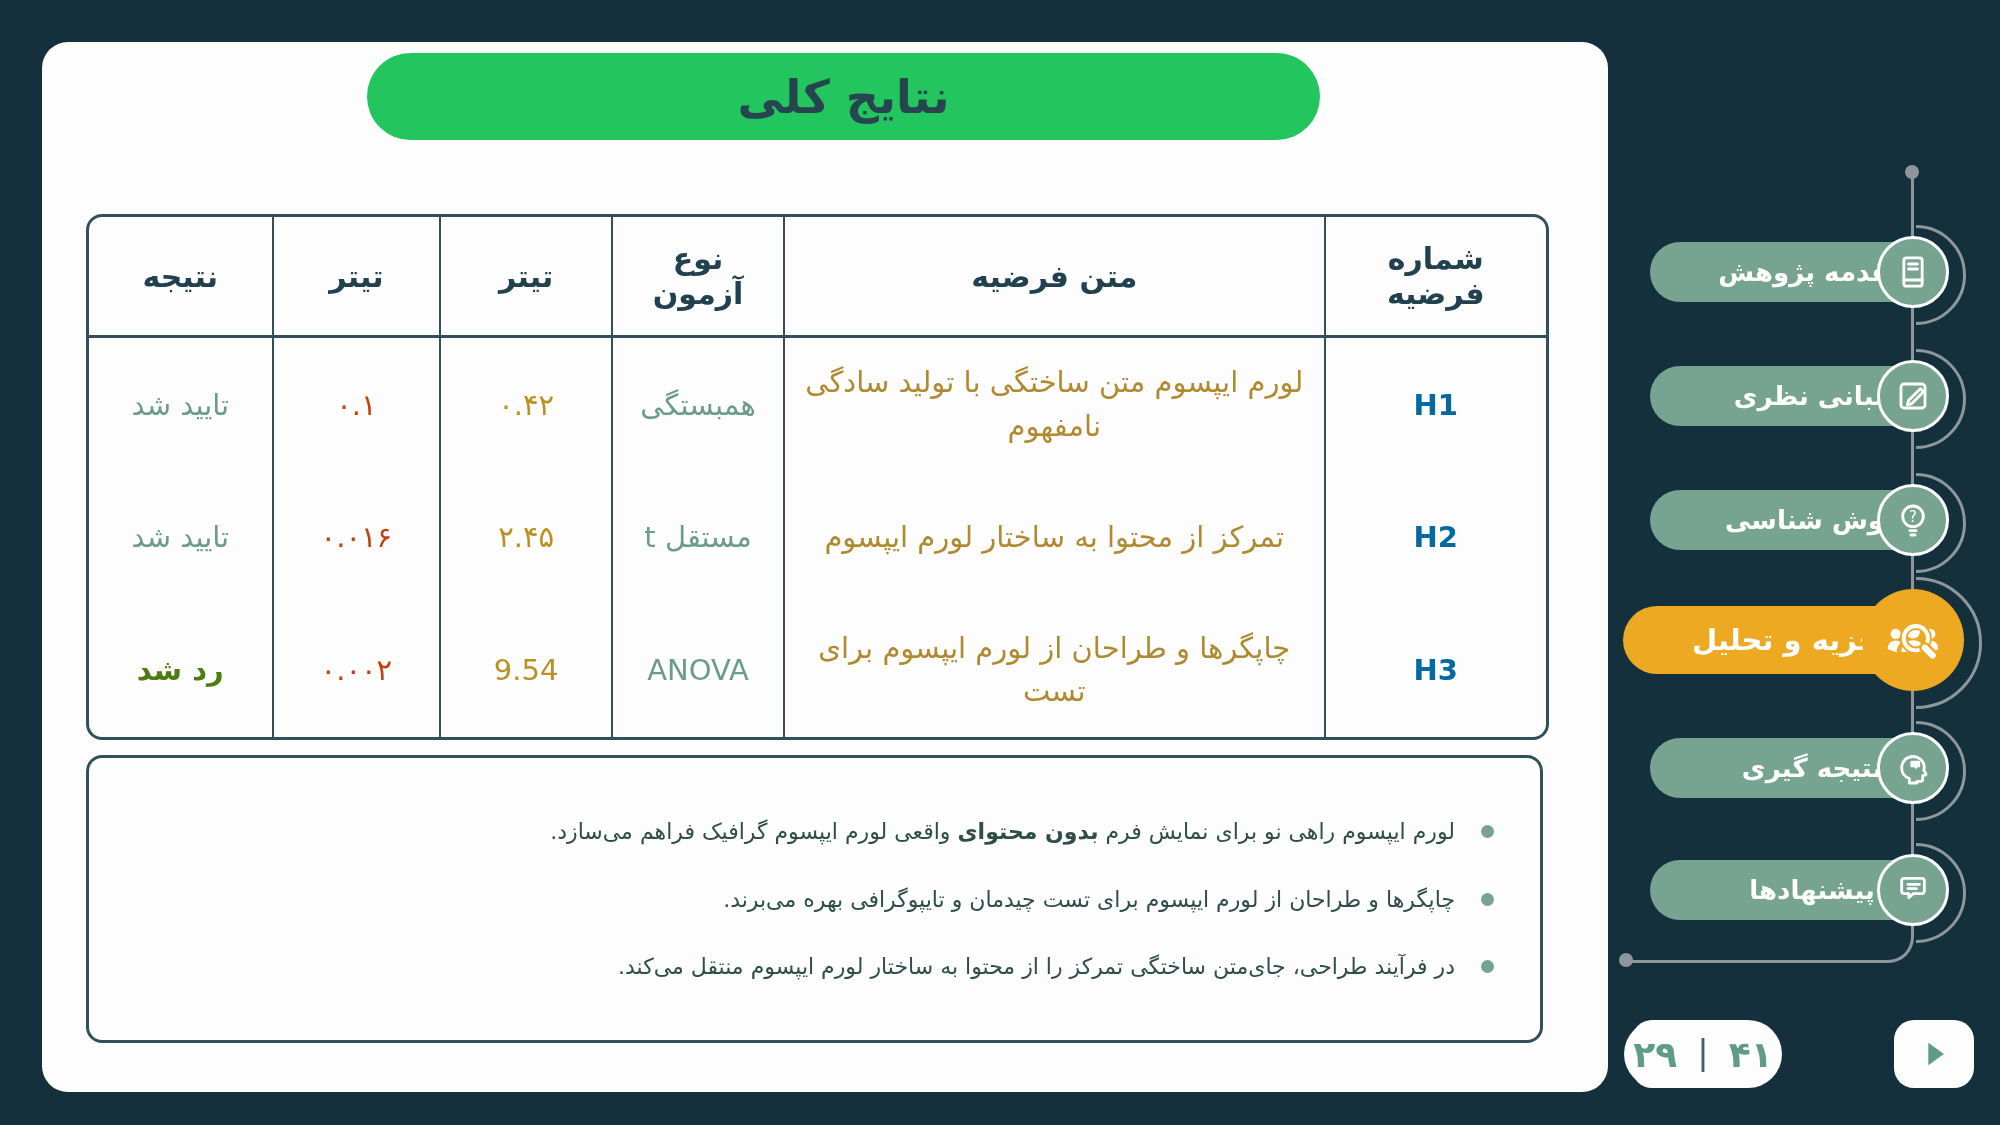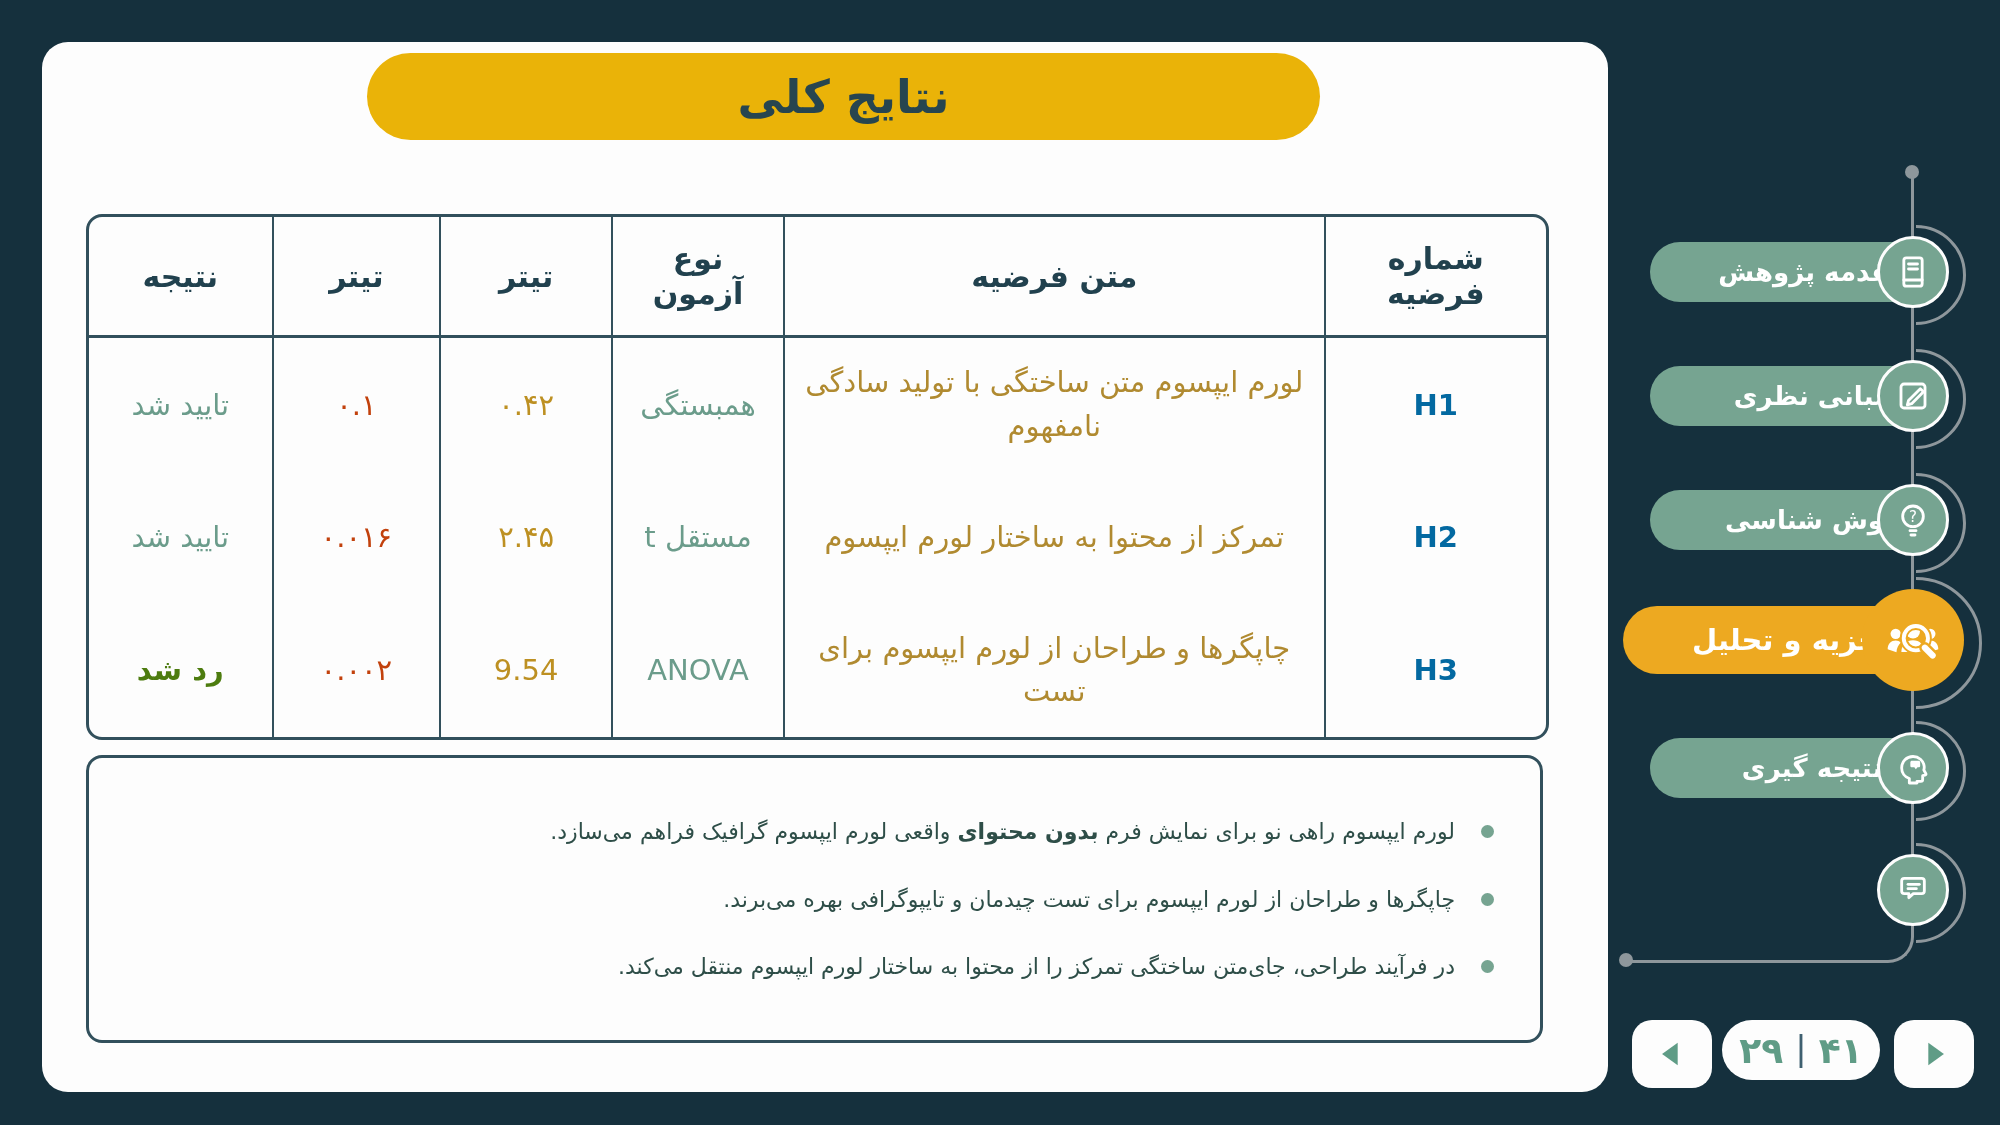--- a/index.html
+++ b/index.html
@@ -8,21 +8,21 @@
     background:#15303d; font-family:"DejaVu Sans", sans-serif;
     -webkit-font-smoothing:antialiased;
   }
   
   .card{
     position:absolute; left:42px; top:42px; width:1566px; height:1050px;
     background:#fdfdfd; border-radius:26px;
   }
   .title-pill{
     position:absolute; left:367px; top:53px; width:953px; height:87px;
-    background:#eab308; border-radius:44px;
+    background:#22c55e; border-radius:44px;
     display:flex; align-items:center; justify-content:center;
   }
   .title-pill h1{
     margin:0; font-size:46px; font-weight:700; color:#27454f; letter-spacing:0;
   }
   
   .table-wrap{
     position:absolute; left:86px; top:214px; width:1457px; height:520px;
     border:3px solid #32505c; border-radius:16px; overflow:hidden; background:#fdfdfd;
   }
@@ -103,22 +103,22 @@
   }
   .nav-circle.active svg{ width:62px; height:62px; }
   
   .pg-btn{
     position:absolute; top:1020px; width:80px; height:68px; border-radius:20px;
     background:#fdfdfd; border:none; display:flex; align-items:center; justify-content:center;
     cursor:pointer; padding:0;
   }
   .pg-btn svg{ width:34px; height:34px; }
   .pg-pill{
-    position:absolute; top:1020px; left:1722px; width:158px; height:60px; border-radius:34px;
-    background:#fdfdfd; display:flex; align-items:center; justify-content:center; gap:12px;
+    position:absolute; top:1020px; left:1624px; width:158px; height:68px; border-radius:34px;
+    background:#fdfdfd; display:flex; align-items:center; justify-content:center; gap:20px;
   }
   .pg-pill .num{ font-size:36px; font-weight:700; color:#5f9c86; }
   .pg-pill .div{ font-size:34px; font-weight:400; color:#3f6070; position:relative; top:-2px; }
 </style>
 </head>
 <body>
 
 <div class="stage" dir="rtl">
 
   <div class="card"></div>
@@ -260,20 +260,23 @@
   <div class="nav-pill" style="top:738px;">
     <span>نتیجه گیری</span>
   </div>
   <div class="nav-circle" style="left:1877px; top:732px;">
     <svg viewBox="0 0 24 24" fill="none" stroke="#ffffff" stroke-width="1.7" stroke-linecap="round" stroke-linejoin="round">
       <path d="M9.8 21v-2.7c-2.8-.9-4.6-3.4-4.6-6.3 0-3.9 3-6.9 6.8-6.9 3.4 0 6.3 2.4 6.7 5.8.1.8 0 1.6-.2 2.3l1.2 2.2c.2.4 0 .8-.5.9l-1.4.3v2.3c0 .6-.5 1.1-1.1 1.1h-2.3v1z"></path>
       <path d="M11.4 7.6h3.9c.6 0 1 .4 1 1v2c0 .6-.4 1-1 1h-.6l-1 1.1-.9-1.1h-1.4c-.6 0-1-.4-1-1v-2c0-.6.4-1 1-1z" fill="#ffffff" stroke="none"></path>
     </svg>
   </div>
 
+  <div class="nav-pill" style="top:860px;">
+    <span>پیشنهادها</span>
+  </div>
   <div class="nav-circle" style="left:1877px; top:854px;">
     <svg viewBox="0 0 24 24" fill="none" stroke="#ffffff" stroke-width="1.7" stroke-linecap="round" stroke-linejoin="round">
       <path d="M6.8 5h10.4c.9 0 1.6.7 1.6 1.6v6c0 .9-.7 1.6-1.6 1.6h-5l-2.7 2.4v-2.4h-2.7c-.9 0-1.6-.7-1.6-1.6v-6c0-.9.7-1.6 1.6-1.6z"></path>
       <line x1="9" y1="8.6" x2="15.8" y2="8.6"></line>
       <line x1="9" y1="11.2" x2="14" y2="11.2"></line>
     </svg>
   </div>
 
   <button class="pg-btn" style="left:1632px;">
     <svg viewBox="0 0 24 24">

